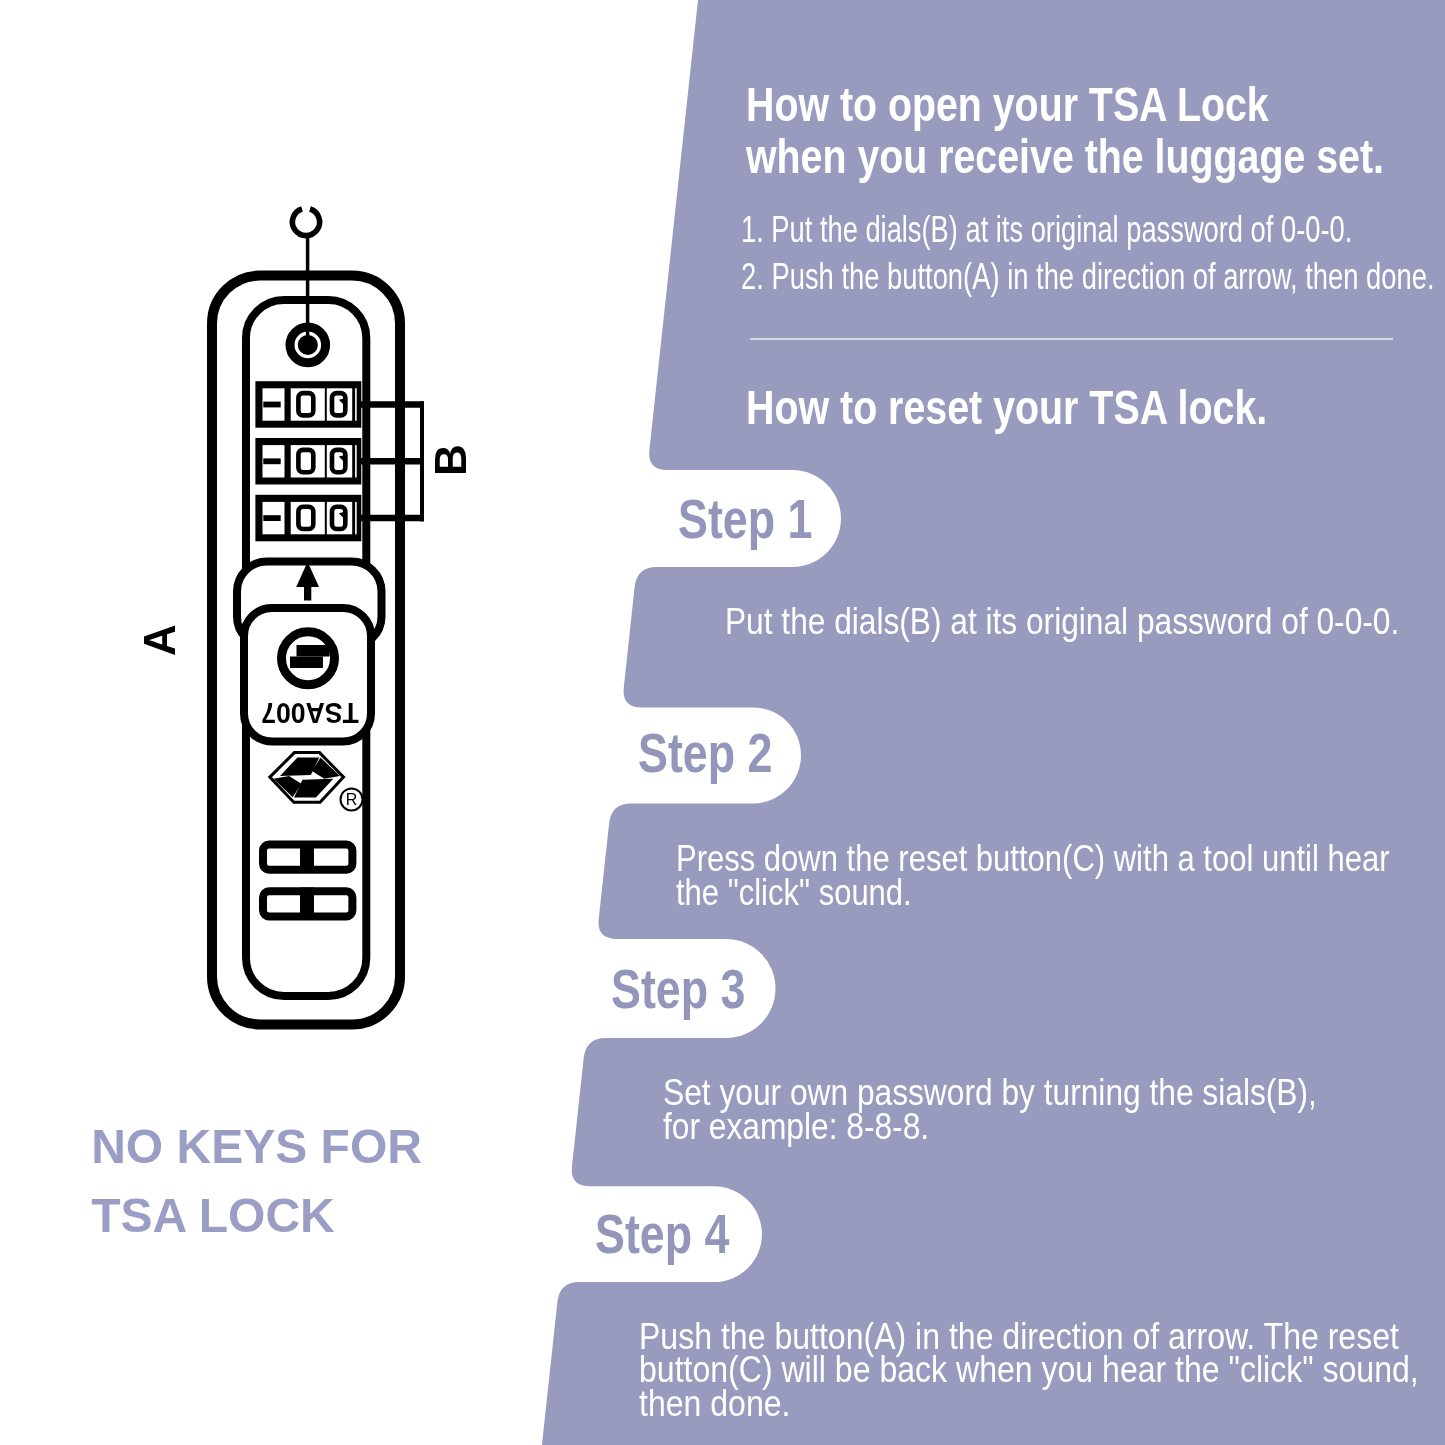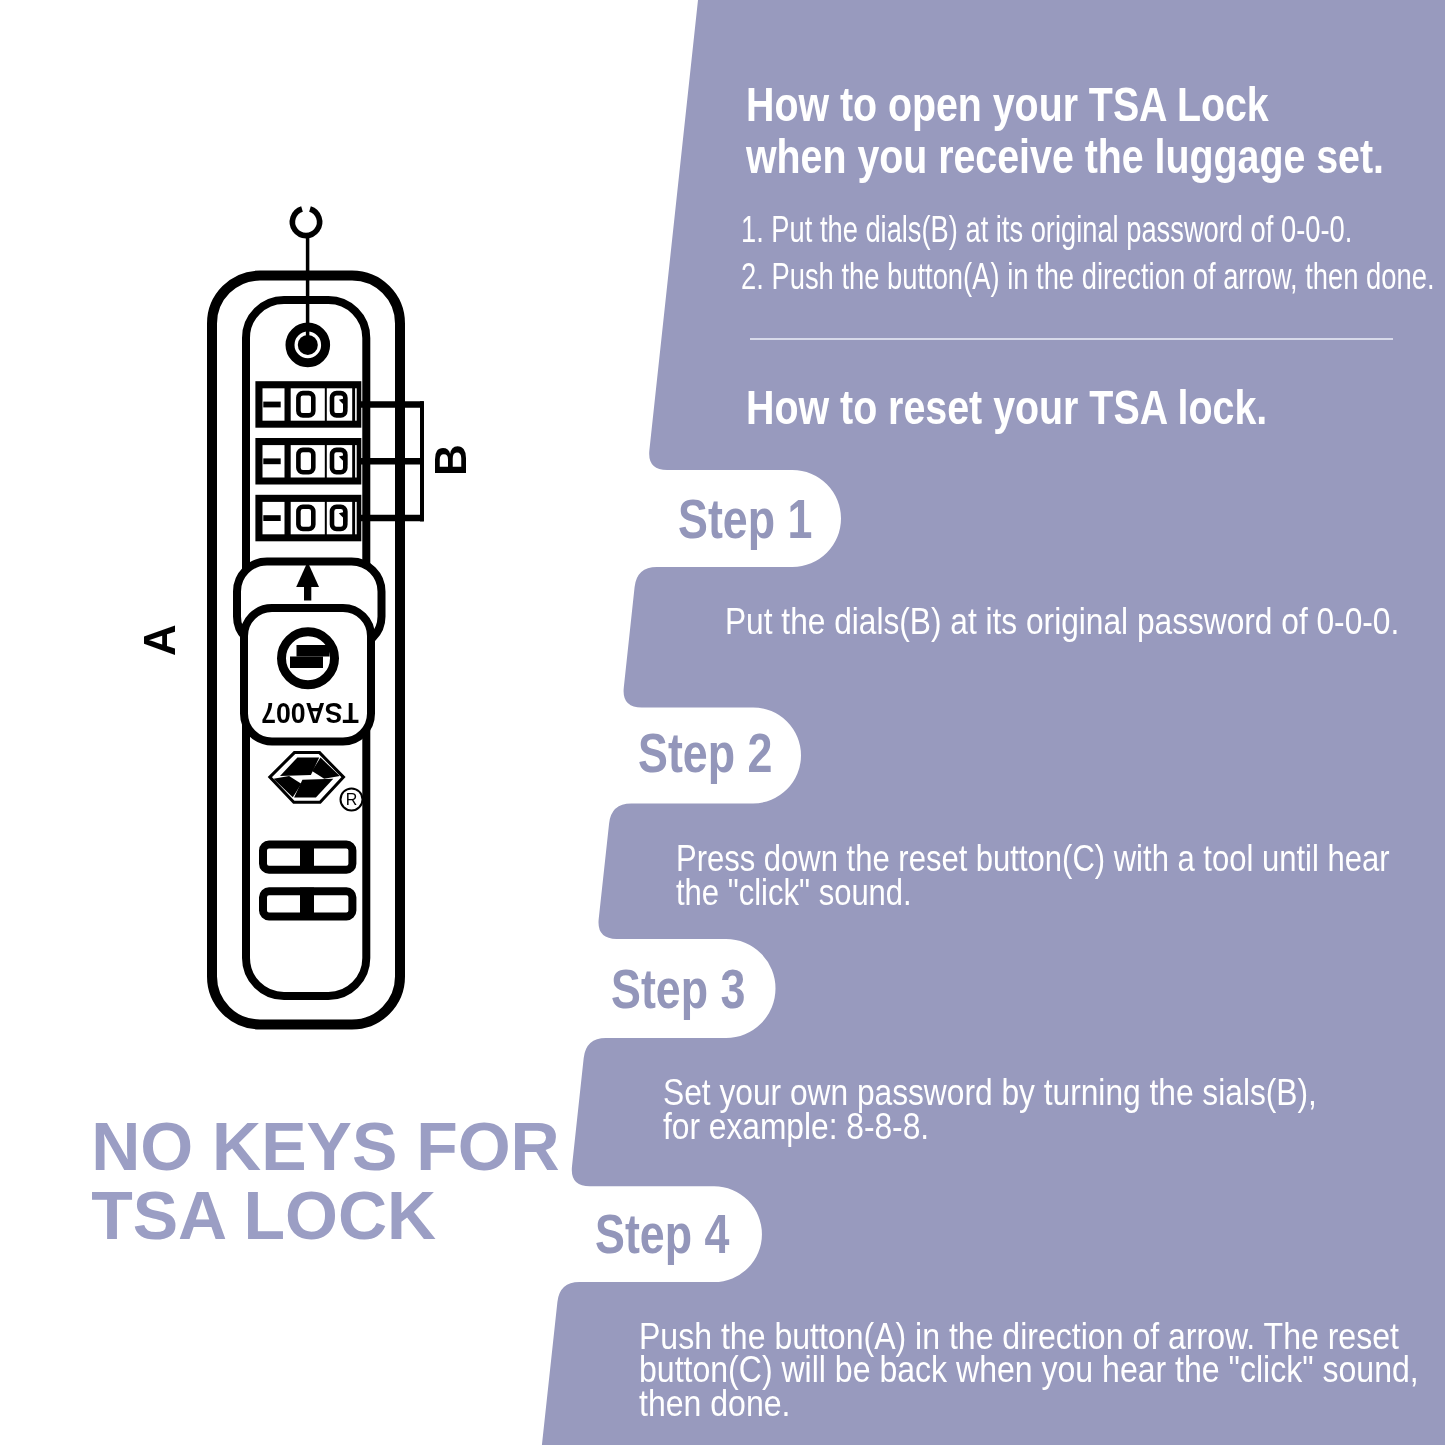--- a/index.html
+++ b/index.html
@@ -96,18 +96,18 @@
 <div class="txt" id="b2" style="left:741.2px;top:257.3px;font-size:36px;color:#fff;line-height:40px;transform:scaleX(0.76);">2. Push the button(A) in the direction of arrow, then done.</div>
 <div class="txt" id="h2" style="left:745.5px;top:382.4px;font-size:48px;font-weight:bold;color:#fff;line-height:52px;transform:scaleX(0.82);">How to reset your TSA lock.</div>
 <div class="txt" id="s1" style="left:678px;top:489.1px;font-size:56px;font-weight:bold;color:#9396ba;line-height:60px;transform:scaleX(0.80);">Step 1</div>
 <div class="txt" id="s2" style="left:637.5px;top:723.1px;font-size:56px;font-weight:bold;color:#9396ba;line-height:60px;transform:scaleX(0.80);">Step 2</div>
 <div class="txt" id="s3" style="left:611.3px;top:958.5px;font-size:56px;font-weight:bold;color:#9396ba;line-height:60px;transform:scaleX(0.80);">Step 3</div>
 <div class="txt" id="s4" style="left:595.4px;top:1204.1px;font-size:56px;font-weight:bold;color:#9396ba;line-height:60px;transform:scaleX(0.80);">Step 4</div>
 <div class="txt" id="d1" style="left:725px;top:604.7px;font-size:37px;color:#fff;line-height:33.8px;transform:scaleX(0.856);">Put the dials(B) at its original password of 0-0-0.</div>
 <div class="txt" id="d2" style="left:675.6px;top:841.8px;font-size:37px;color:#fff;line-height:33.8px;transform:scaleX(0.838);">Press down the reset button(C) with a tool until hear<br>the "click" sound.</div>
 <div class="txt" id="d3" style="left:663.4px;top:1075.8px;font-size:37px;color:#fff;line-height:33.8px;transform:scaleX(0.857);">Set your own password by turning the sials(B),<br>for example: 8-8-8.</div>
 <div class="txt" id="d4" style="left:639.3px;top:1319.7px;font-size:37px;color:#fff;line-height:33.8px;transform:scaleX(0.866);">Push the button(A) in the direction of arrow. The reset<br>button(C) will be back when you hear the "click" sound,<br>then done.</div>
-<div class="txt" id="nk" style="left:91.2px;top:1112px;font-size:68px;font-weight:bold;color:#9b9ec4;line-height:69px;transform:scaleX(1);">NO KEYS FOR<br>TSA LOCK</div>
+<div class="txt" id="nk" style="left:91.2px;top:1112px;font-size:48px;font-weight:bold;color:#9b9ec4;line-height:69px;transform:scaleX(1);">NO KEYS FOR<br>TSA LOCK</div>
 
 <div class="rot" id="lb" style="left:451px;top:459.5px;font-size:44px;transform:translate(-50%,-50%) rotate(-90deg);">B</div>
 <div class="rot" id="la" style="left:160px;top:640px;font-size:44px;transform:translate(-50%,-50%) rotate(-90deg);">A</div>
 <div class="rot" id="t7" style="left:309.5px;top:713px;font-size:30px;transform:translate(-50%,-50%) rotate(180deg) scaleX(0.885);">TSA007</div>
 </div>
 
 </body></html>

